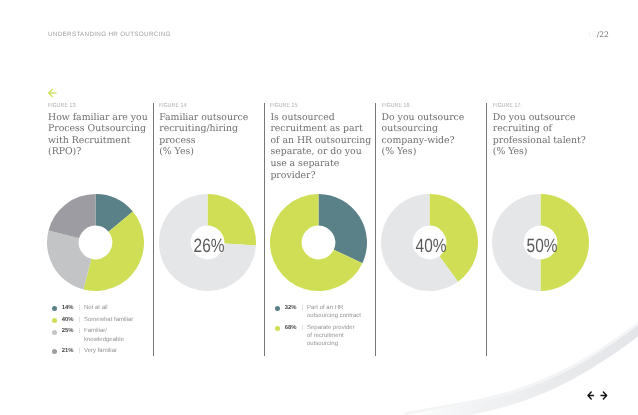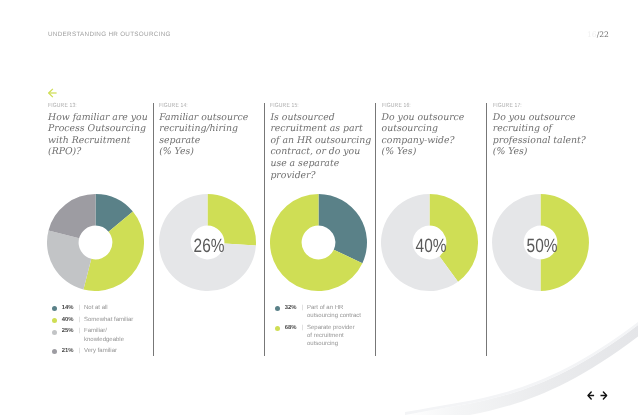--- a/index.html
+++ b/index.html
@@ -19,21 +19,21 @@
   .backarrow svg,.navarrows svg,.swoosh svg,.chart svg{display:block;}
 
   .divider{position:absolute;width:1px;background:#777777;}
 
   .col{position:absolute;}
   .figlabel{font-size:6px;letter-spacing:0.15px;color:#ababab;position:absolute;top:4.2px;left:0;
             font-family:"Liberation Sans",sans-serif;white-space:nowrap;
             transform:scaleX(0.845);transform-origin:0 0;line-height:6px;}
   .figtitle{font-family:"DejaVu Serif",serif;font-size:9.35px;line-height:11.6px;
             color:#6f6f6f;margin-top:0;letter-spacing:-0.02px;position:absolute;top:12.7px;left:0;width:115px;}
-  .tline{white-space:nowrap;font-style:italic;}
+  .tline{white-space:nowrap;}
 
   .chart{position:absolute;}
   .ctext{position:absolute;font-family:"Liberation Sans",sans-serif;
          font-weight:400;color:#5a5a5a;text-align:center;white-space:nowrap;}
 
   .legend{position:absolute;font-family:"Liberation Sans",sans-serif;}
   .lrow{position:absolute;left:0;width:100%;height:8px;}
   .ldot{position:absolute;left:-1px;top:1.2px;width:5px;height:5px;border-radius:50%;}
   .lpct{position:absolute;left:8.4px;top:-0.3px;font-size:5.9px;font-weight:bold;color:#4a4a4a;letter-spacing:-0.05px;}
   .lsep{position:absolute;left:25.2px;top:-0.3px;font-size:5.9px;color:#c4c4c4;}
@@ -80,38 +80,38 @@
           <path d="M 85.87 17.58 A 48.5 48.5 0 0 1 36.44 95.48 L 44.30 64.87 A 16.9 16.9 0 0 0 61.52 37.73 Z" fill="#cfde55"></path>
           <path d="M 36.44 95.48 A 48.5 48.5 0 0 1 1.52 36.44 L 32.13 44.30 A 16.9 16.9 0 0 0 44.30 64.87 Z" fill="#c2c4c6"></path>
           <path d="M 1.52 36.44 A 48.5 48.5 0 0 1 48.50 0.00 L 48.50 31.60 A 16.9 16.9 0 0 0 32.13 44.30 Z" fill="#9d9ca2"></path>
         </svg>
       </div>
       <div class="col" style="left: 159.2px; top: 99px; width: 100px;">
         <div class="figlabel">FIGURE 14:</div>
         <div class="figtitle">
           <div class="tline">Familiar outsource</div>
           <div class="tline">recruiting/hiring</div>
-          <div class="tline">separate</div>
+          <div class="tline">process</div>
           <div class="tline">(% Yes)</div>
         </div>
       </div>
       <div class="chart" style="left: 158.6px; top: 194.3px; width: 97px; height: 97px;">
         <svg width="97" height="97" viewBox="0 0 97 97">
           <path d="M 48.50 0.00 A 48.5 48.5 0 0 1 96.90 51.55 L 65.37 49.56 A 16.9 16.9 0 0 0 48.50 31.60 Z" fill="#cfde55"></path>
           <path d="M 96.90 51.55 A 48.5 48.5 0 1 1 48.50 0.00 L 48.50 31.60 A 16.9 16.9 0 1 0 65.37 49.56 Z" fill="#e5e6e8"></path>
         </svg>
       </div>
       <div class="ctext" style="left: 178.6px; top: 237.2px; width: 60px; font-size: 19.3px; line-height: 19.3px; transform: scaleX(0.8); transform-origin: 50% 0px;">26%</div>
       <div class="col" style="left: 270.4px; top: 99px; width: 100px;">
         <div class="figlabel">FIGURE 15:</div>
         <div class="figtitle">
           <div class="tline">Is outsourced</div>
           <div class="tline">recruitment as part</div>
           <div class="tline">of an HR outsourcing</div>
-          <div class="tline">contract, or do you</div>
+          <div class="tline">separate, or do you</div>
           <div class="tline">use a separate</div>
           <div class="tline">provider?</div>
         </div>
       </div>
       <div class="chart" style="left: 269.8px; top: 194.3px; width: 97px; height: 97px;">
         <svg width="97" height="97" viewBox="0 0 97 97">
           <path d="M 48.50 0.00 A 48.5 48.5 0 0 1 92.38 69.15 L 63.79 55.70 A 16.9 16.9 0 0 0 48.50 31.60 Z" fill="#5a8188"></path>
           <path d="M 92.38 69.15 A 48.5 48.5 0 1 1 48.50 0.00 L 48.50 31.60 A 16.9 16.9 0 1 0 63.79 55.70 Z" fill="#cfde55"></path>
         </svg>
       </div>

